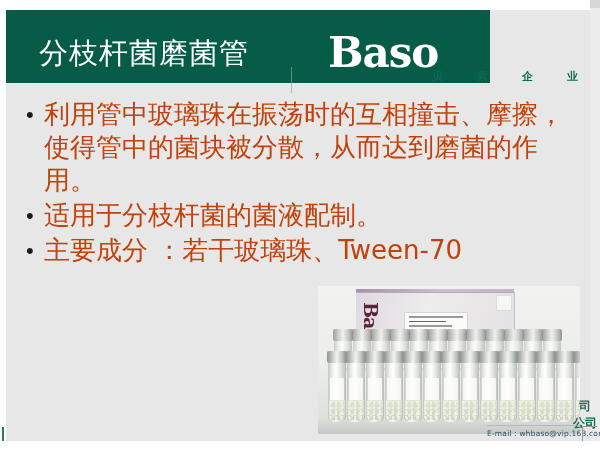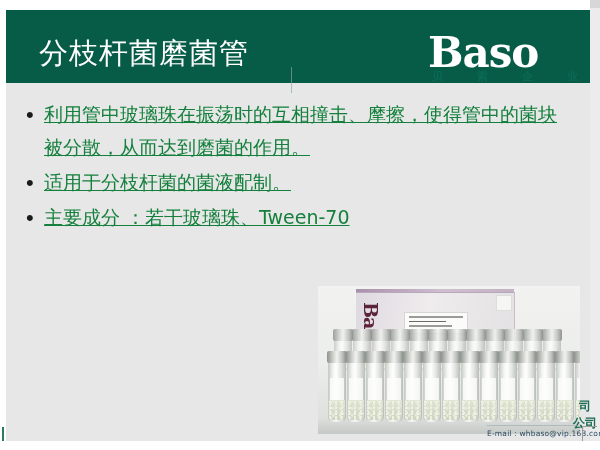--- a/index.html
+++ b/index.html
@@ -30,21 +30,21 @@
   .left-strip {
     position: absolute;
     left: 0; top: 0;
     width: 6px; height: 450px;
     background: #ffffff;
   }
   .header-band {
     position: absolute;
     left: 6px;
     top: 10px;
-    width: 584px;
+    width: 484px;
     height: 73px;
     background: #075c48;
   }
   .header-right-strip {
     position: absolute;
     left: 590px;
     top: 0px;
     width: 10px;
     height: 450px;
     background: #ececec;
@@ -111,26 +111,25 @@
   .bullet-dot {
     flex: 0 0 auto;
     width: 18px;
     font-size: 22px;
     line-height: 33px;
     color: #1a1a1a;
     text-align: left;
   }
   .bullet-text {
     flex: 1 1 auto;
-    font-size: 19px;
+    font-size: 26px;
     line-height: 33px;
-    color: #15803d;
+    color: #c2410c;
     font-family: "DejaVu Sans", "Liberation Sans", sans-serif;
     letter-spacing: 0px;
-    text-decoration: underline;
   }
   
   .photo {
     position: absolute;
     left: 318px;
     top: 286px;
     width: 262px;
     height: 148px;
     background: #cfd2d0;
     overflow: hidden;

